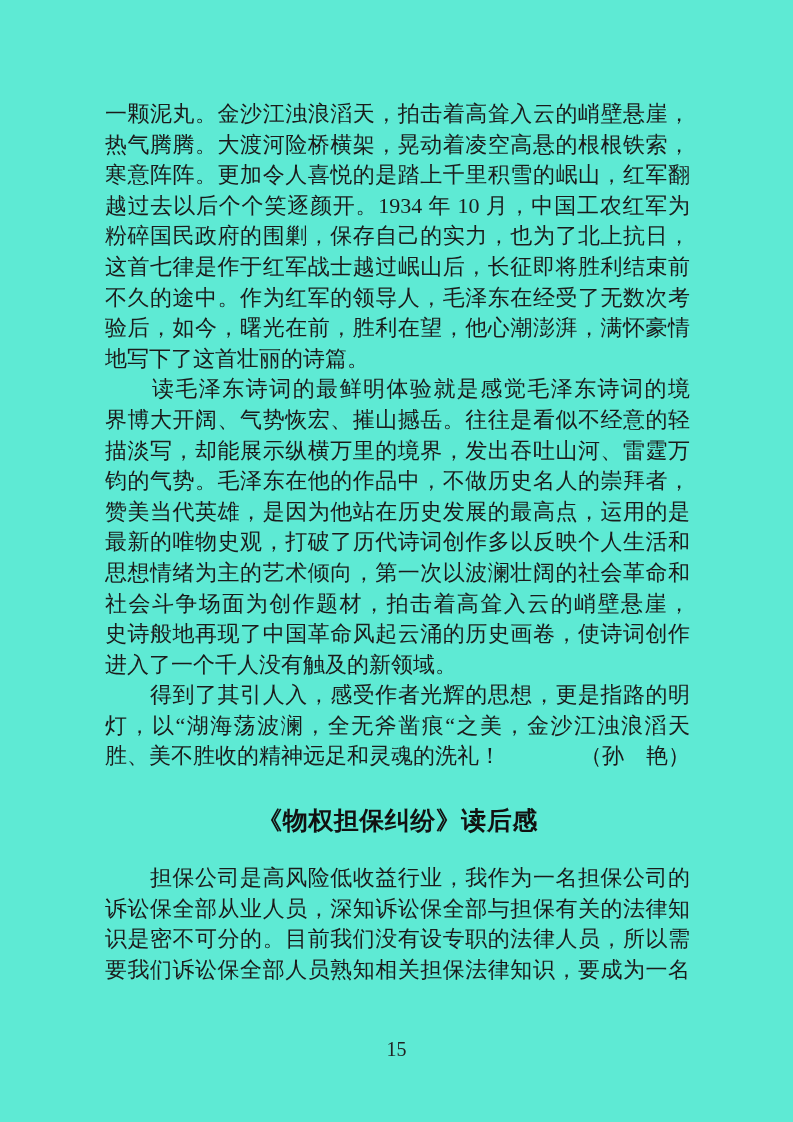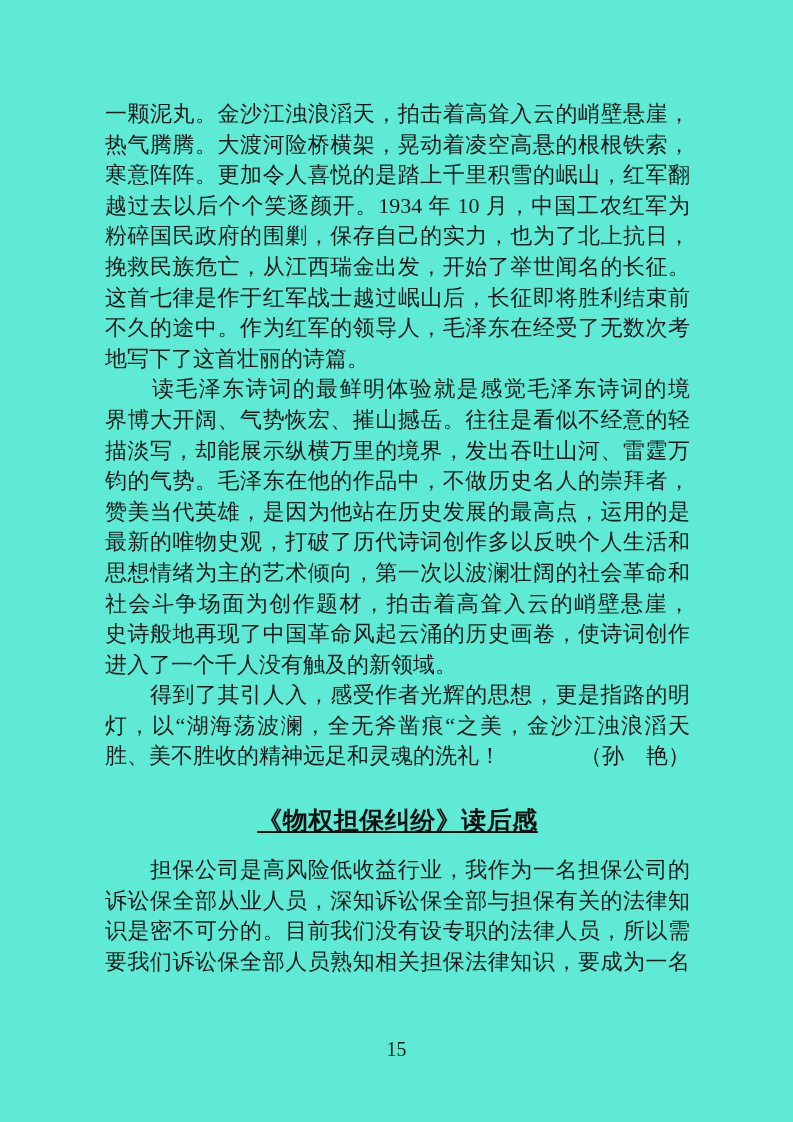--- a/index.html
+++ b/index.html
@@ -38,30 +38,29 @@
     text-align: left;
     text-align-last: left;
   }
   .line.split {
     display: flex;
     justify-content: space-between;
     text-align: center;
   }
   .section-heading {
     margin-top: 29px;
-    margin-bottom: 16px;
+    margin-bottom: 24px;
     height: 38px;
     line-height: 38px;
     text-align: center;
     font-family: "Liberation Sans", "DejaVu Sans", sans-serif;
     font-weight: 700;
     font-size: 25px;
     color: #111111;
     letter-spacing: 0.5px;
-    text-decoration: underline;
   }
   .page-number {
     position: absolute;
     top: 1038px;
     left: 0;
     width: 100%;
     text-align: center;
     font-size: 20px;
     color: #222222;
   }
@@ -71,23 +70,23 @@
 
 <div class="page">
   <div class="text-block">
     <div id="body-top">
         <div class="paragraph">
           <div class="line justify">一颗泥丸。金沙江浊浪滔天，拍击着高耸入云的峭壁悬崖，</div>
           <div class="line justify">热气腾腾。大渡河险桥横架，晃动着凌空高悬的根根铁索，</div>
           <div class="line justify">寒意阵阵。更加令人喜悦的是踏上千里积雪的岷山，红军翻</div>
           <div class="line justify">越过去以后个个笑逐颜开。1934 年 10 月，中国工农红军为</div>
           <div class="line justify">粉碎国民政府的围剿，保存自己的实力，也为了北上抗日，</div>
-          <div class="line justify">挽救民族危亡，从江西瑞金出发，开始了举世闻名的长征。</div>
           <div class="line justify">这首七律是作于红军战士越过岷山后，长征即将胜利结束前</div>
           <div class="line justify">不久的途中。作为红军的领导人，毛泽东在经受了无数次考</div>
+          <div class="line justify">验后，如今，曙光在前，胜利在望，他心潮澎湃，满怀豪情</div>
           <div class="line plain">地写下了这首壮丽的诗篇。</div>
         </div>
         <div class="paragraph">
           <div class="line justify">　　读毛泽东诗词的最鲜明体验就是感觉毛泽东诗词的境</div>
           <div class="line justify">界博大开阔、气势恢宏、摧山撼岳。往往是看似不经意的轻</div>
           <div class="line justify">描淡写，却能展示纵横万里的境界，发出吞吐山河、雷霆万</div>
           <div class="line justify">钧的气势。毛泽东在他的作品中，不做历史名人的崇拜者，</div>
           <div class="line justify">赞美当代英雄，是因为他站在历史发展的最高点，运用的是</div>
           <div class="line justify">最新的唯物史观，打破了历代诗词创作多以反映个人生活和</div>
           <div class="line justify">思想情绪为主的艺术倾向，第一次以波澜壮阔的社会革命和</div>

